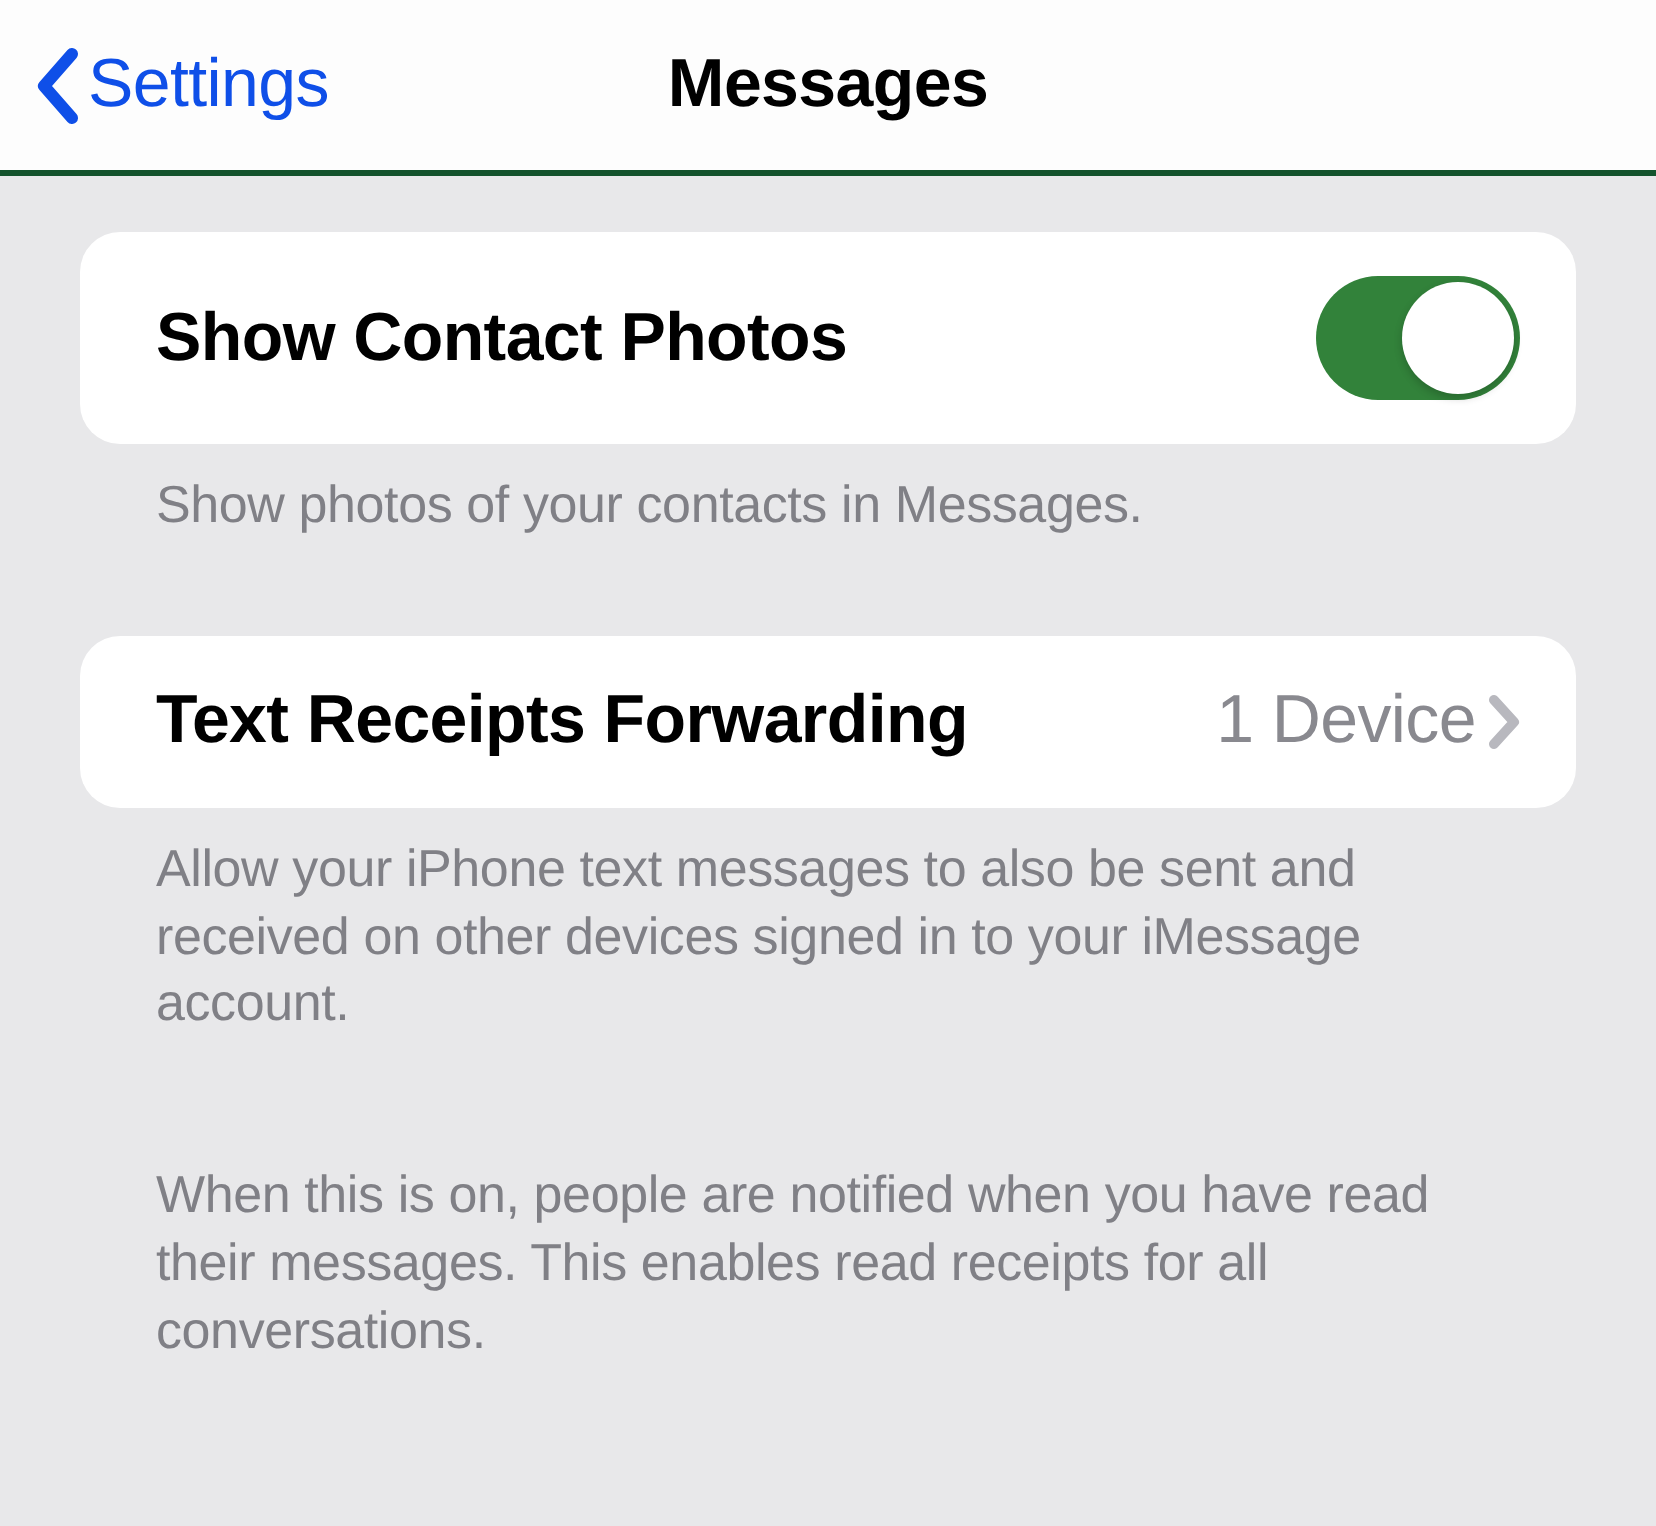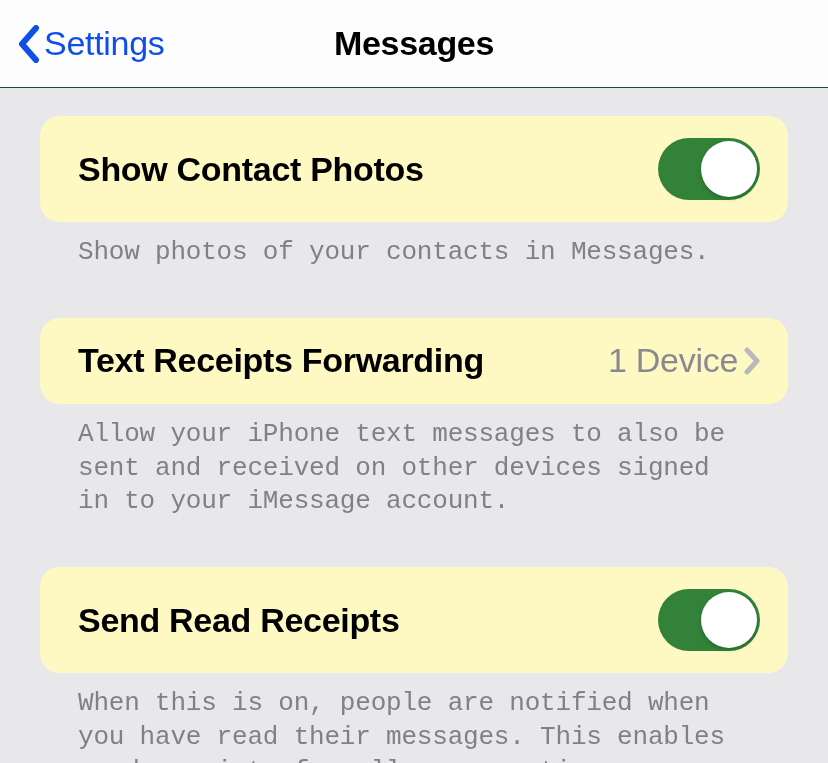--- a/index.html
+++ b/index.html
@@ -14,21 +14,21 @@
       width: 828px;
       height: 763px;
       overflow: hidden;
     }
     .nav-bar {
       background: #fdfdfd;
       height: 88px;
       display: flex;
       align-items: center;
       position: relative;
-      border-bottom: 1px solid #14532d;
+      border-bottom: 3px solid #14532d;
       padding: 0 16px;
     }
     .back-btn {
       display: flex;
       align-items: center;
       color: #0f4fe8;
       cursor: pointer;
       gap: 4px;
     }
     .chevron-left {
@@ -50,21 +50,21 @@
       color: #000000;
       letter-spacing: -0.3px;
     }
     .content {
       padding: 28px 40px 0 40px;
     }
     .setting-group {
       margin-bottom: 48px;
     }
     .setting-row {
-      background: #fef9c3;
+      background: #ffffff;
       border-radius: 20px;
       padding: 22px 28px 22px 38px;
       display: flex;
       align-items: center;
       justify-content: space-between;
       min-height: 86px;
     }
     .setting-label {
       font-size: 34px;
       font-weight: 700;
@@ -106,21 +106,20 @@
       right: 3px;
       box-shadow: 0 2px 4px rgba(0,0,0,0.2);
     }
     .setting-footer {
       font-size: 26px;
       font-weight: 400;
       color: #808086;
       padding: 14px 38px 0 38px;
       line-height: 1.3;
       letter-spacing: -0.2px;
-      font-family: Liberation Mono, monospace;
     }
   </style>
 </head>
 <body>
 
 <div class="nav-bar">
   <div class="back-btn">
     <svg class="chevron-left" viewBox="0 0 24 38" fill="none">
       <path d="M20 3 L6 19 L20 35" stroke="#0f4fe8" stroke-width="6" stroke-linecap="round" stroke-linejoin="round"></path>
     </svg>
@@ -148,22 +147,16 @@
         <div class="setting-value">1 Device</div>
         <svg class="chevron-right" viewBox="0 0 16 28" fill="none">
           <path d="M3 3 L13 14 L3 25" stroke="#b8b8be" stroke-width="5" stroke-linecap="round" stroke-linejoin="round"></path>
         </svg>
       </div>
     </div>
     <div class="setting-footer">Allow your iPhone text messages to also be sent and received on other devices signed in to your iMessage account.</div>
   </div>
 
   <div class="setting-group">
-    <div class="setting-row">
-      <div class="setting-label">Send Read Receipts</div>
-      <div class="toggle">
-        <div class="toggle-knob"></div>
-      </div>
-    </div>
     <div class="setting-footer">When this is on, people are notified when you have read their messages. This enables read receipts for all conversations.</div>
   </div>
 
 </div>
 
 </body></html>

